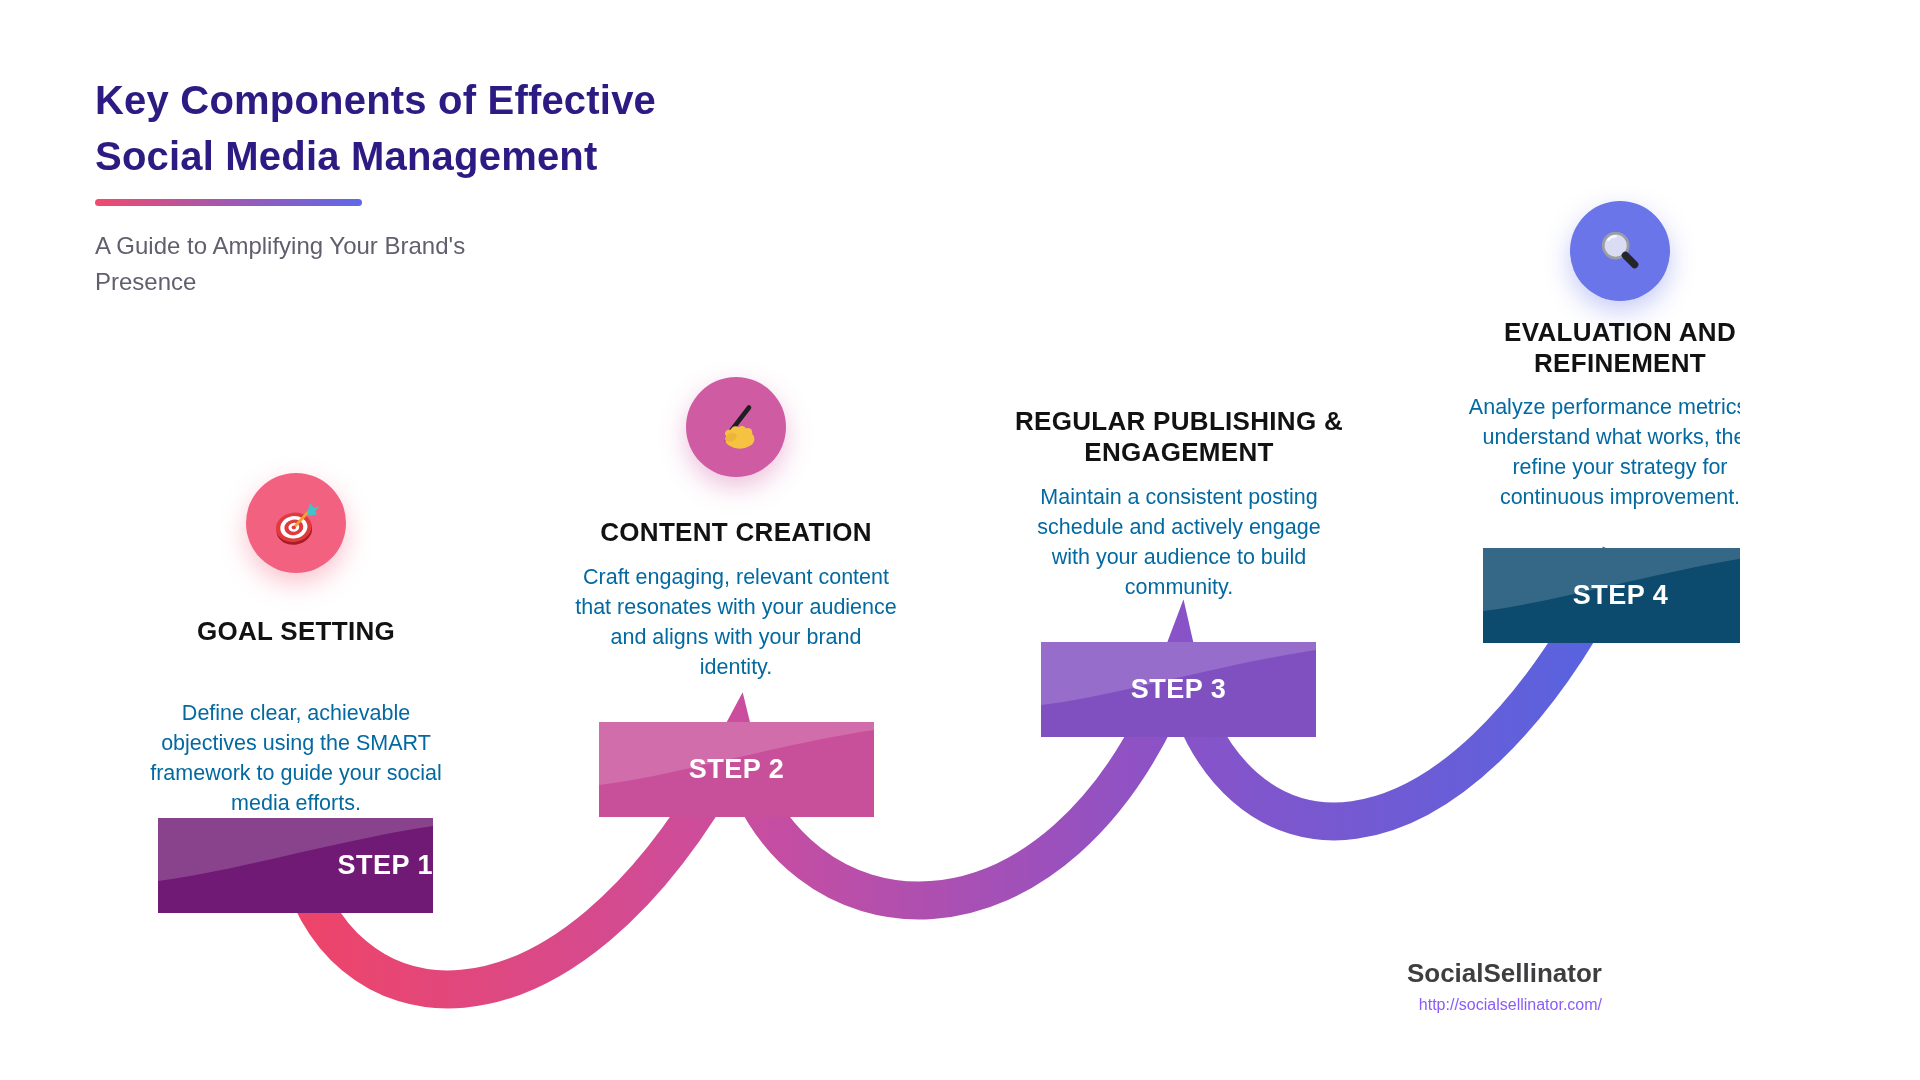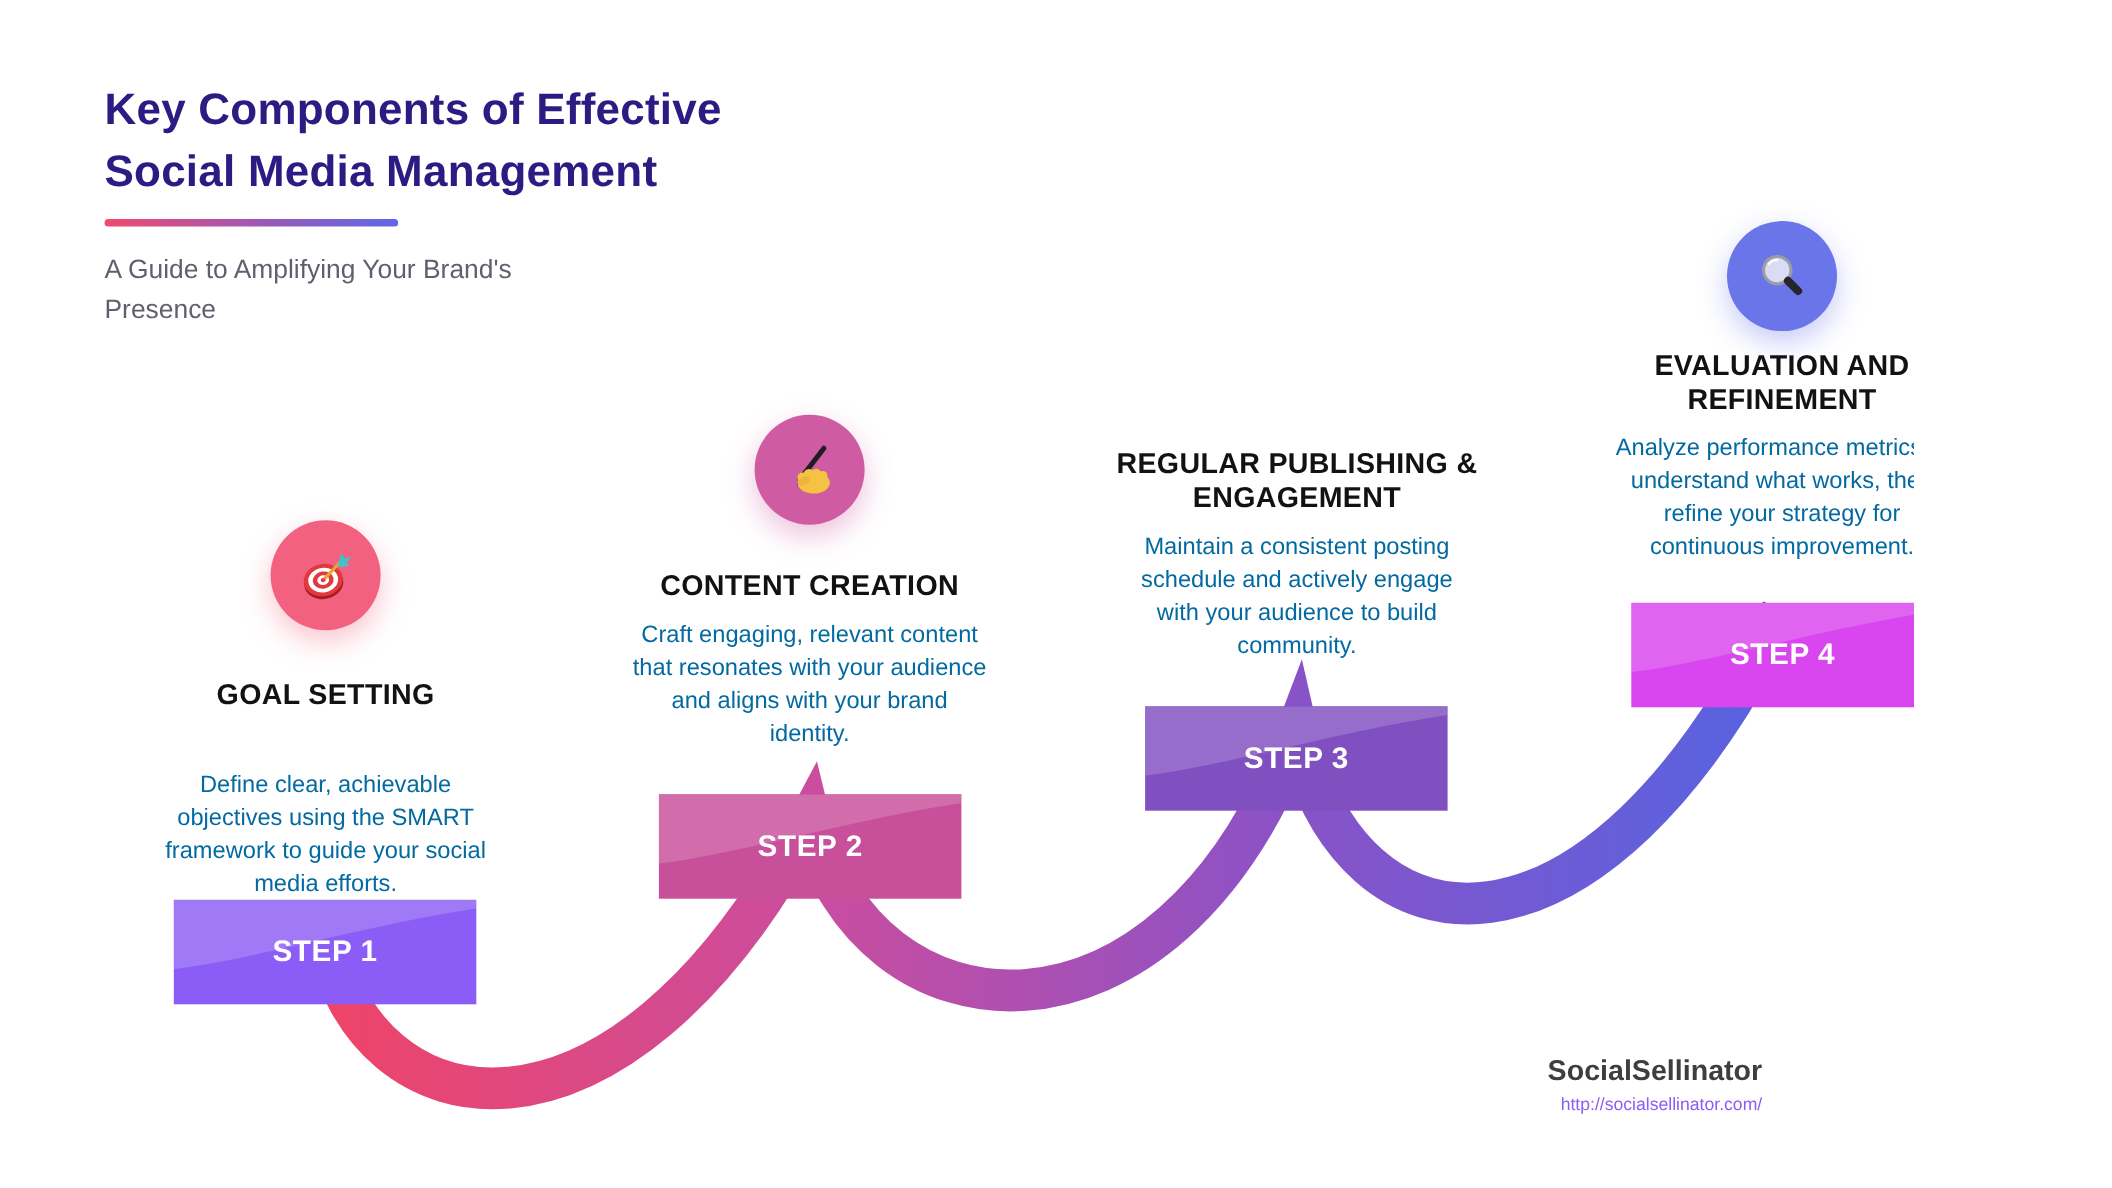--- a/index.html
+++ b/index.html
@@ -36,24 +36,24 @@
           color:#0369a1;z-index:3;}
   .d1{left:134px;top:658px;margin-top:40px;}
   .d2{left:574px;top:562px;}
   .d3{left:1017px;top:482px;}
   .d4{left:1458px;top:392px;}
 
   
   .bar{position:absolute;width:275px;height:95px;z-index:2;display:flex;align-items:center;
        justify-content:center;color:#ffffff;font-weight:700;font-size:27px;letter-spacing:0.5px;
        overflow:hidden;}
-  .b1{left:158px;top:818px;background:#8b5cf6;}
+  .b1{left:158px;top:818px;background:#701a75;justify-content:flex-end;}
   .b2{left:599px;top:722px;background:#c8509b;}
   .b3{left:1041px;top:642px;background:#8150c0;}
-  .b4{left:1483px;top:548px;background:#d946ef;}
+  .b4{left:1483px;top:548px;background:#0c4a6e;}
   .bar .gloss{position:absolute;left:0;top:0;width:100%;height:100%;}
   .bar .bar-label{position:relative;z-index:1;}
 
   
   .brand{position:absolute;right:138px;top:958px;font-size:26px;font-weight:700;color:#3e3e40;
          text-align:right;z-index:3;}
   .url{position:absolute;right:138px;top:996px;font-size:16px;color:#8b5cf6;text-align:left;
          z-index:3;cursor:pointer;}
   .logo{position:absolute;left:1806px;top:955px;width:66px;height:66px;z-index:3;}
 </style>

